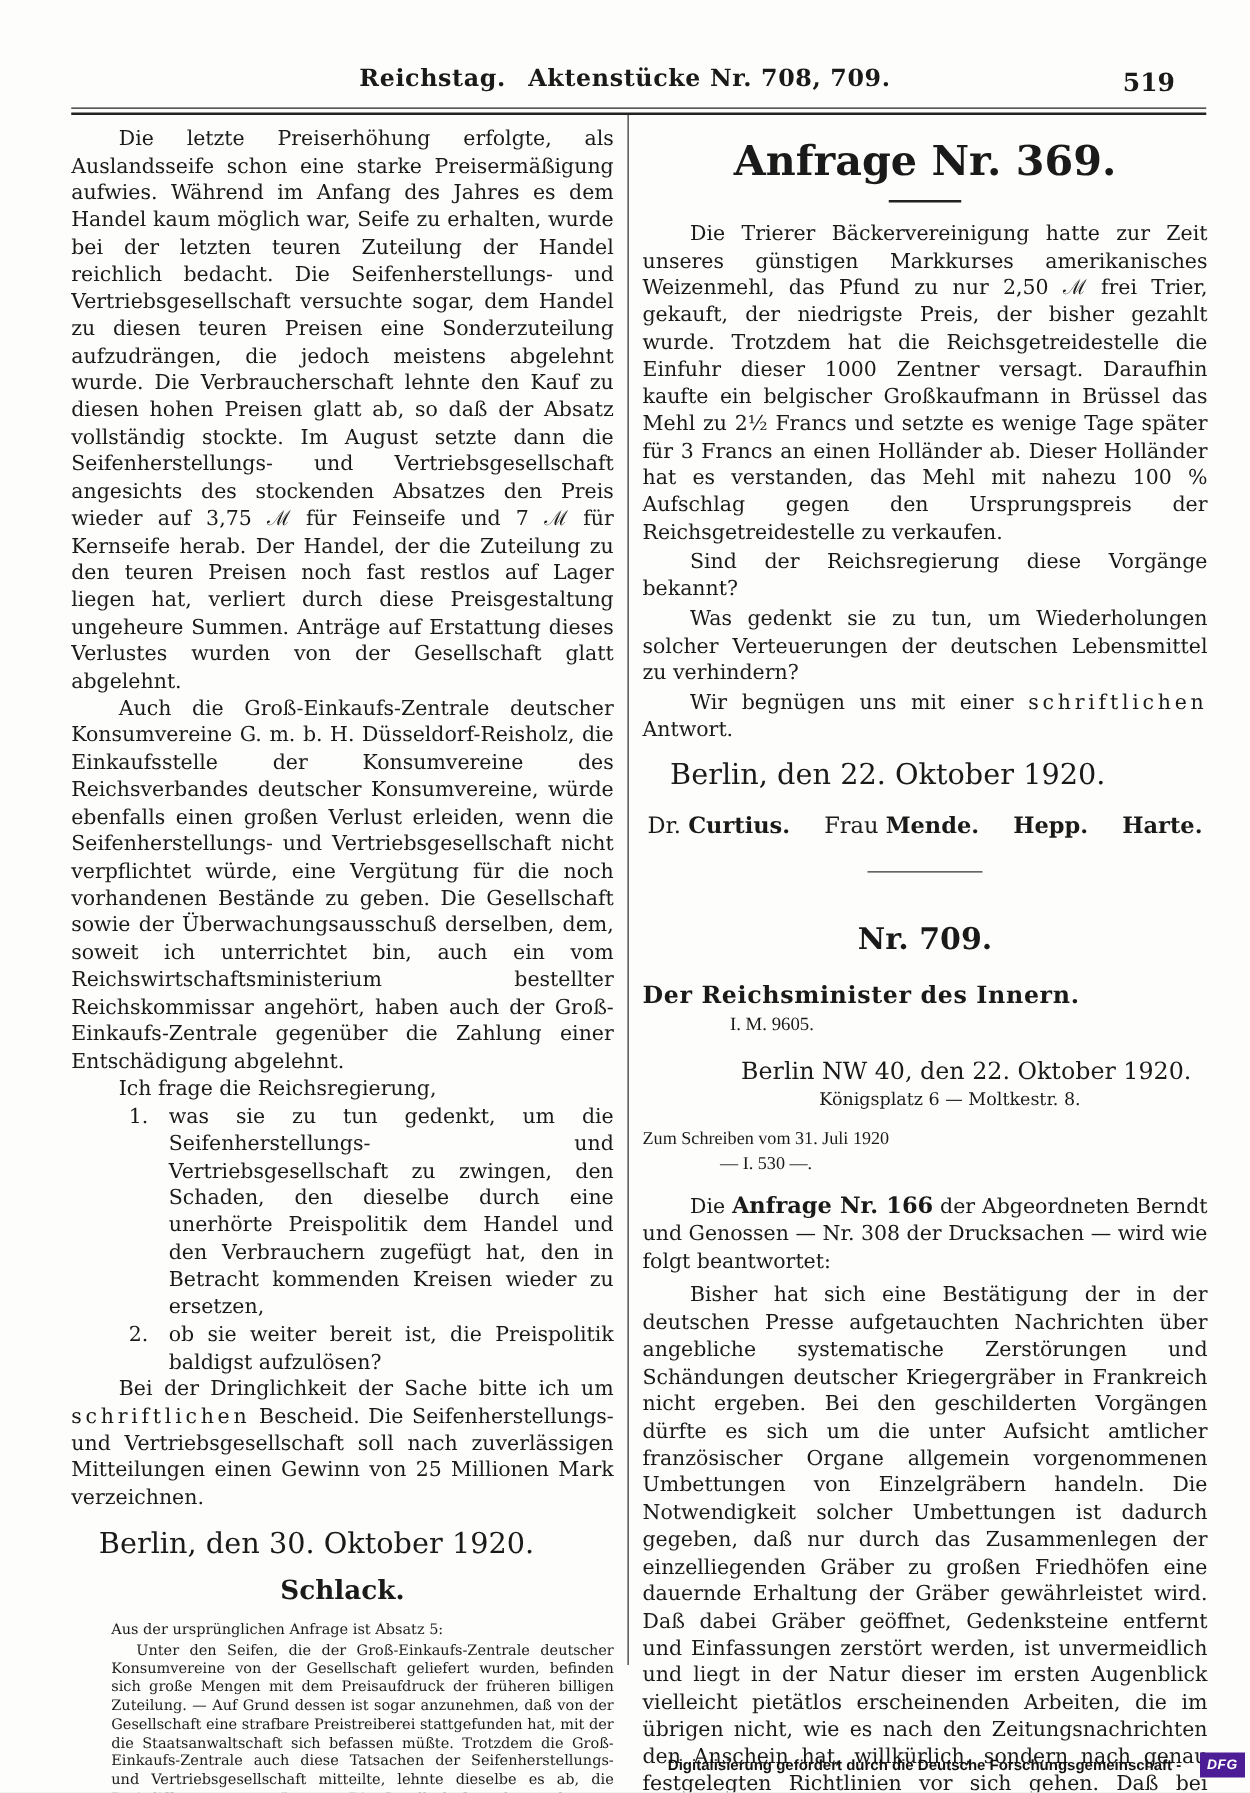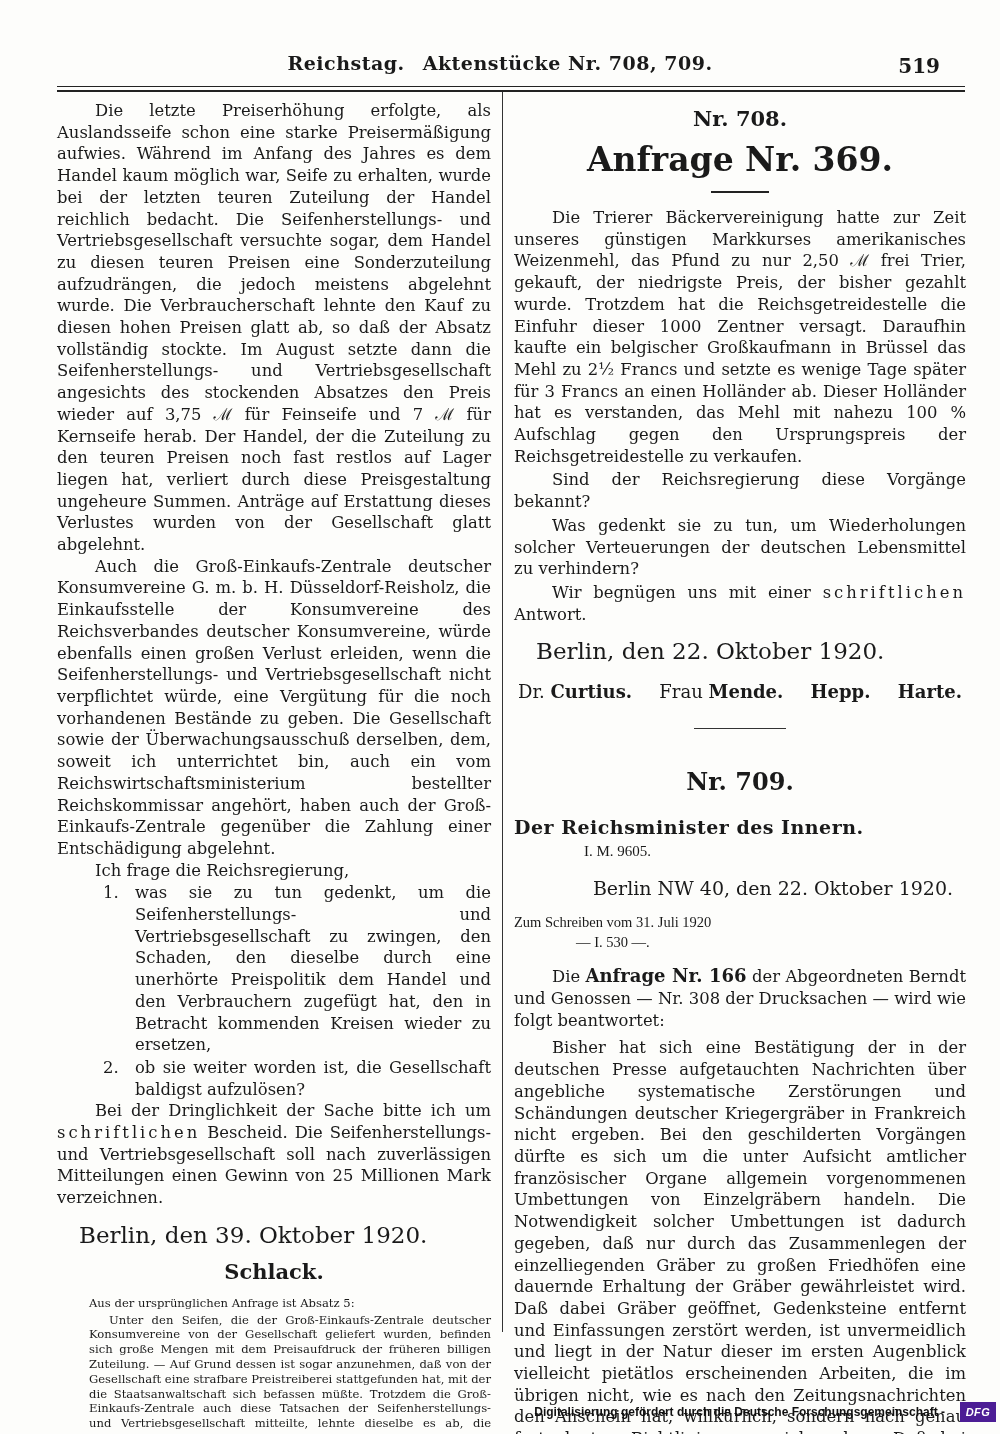--- a/index.html
+++ b/index.html
@@ -78,38 +78,37 @@
   <div class="col col-left">
     <p class="main ind">Die letzte Preiserhöhung erfolgte, als Auslandsseife schon eine starke Preisermäßigung aufwies. Während im Anfang des Jahres es dem Handel kaum möglich war, Seife zu erhalten, wurde bei der letzten teuren Zuteilung der Handel reichlich bedacht. Die Seifenherstellungs- und Vertriebsgesellschaft versuchte sogar, dem Handel zu diesen teuren Preisen eine Sonderzuteilung aufzudrängen, die jedoch meistens abgelehnt wurde. Die Verbraucherschaft lehnte den Kauf zu diesen hohen Preisen glatt ab, so daß der Absatz vollständig stockte. Im August setzte dann die Seifenherstellungs- und Vertriebsgesellschaft angesichts des stockenden Absatzes den Preis wieder auf 3,75 ℳ für Feinseife und 7 ℳ für Kernseife herab. Der Handel, der die Zuteilung zu den teuren Preisen noch fast restlos auf Lager liegen hat, verliert durch diese Preisgestaltung ungeheure Summen. Anträge auf Erstattung dieses Verlustes wurden von der Gesellschaft glatt abgelehnt.</p>
     <p class="main ind">Auch die Groß-Einkaufs-Zentrale deutscher Konsumvereine G. m. b. H. Düsseldorf-Reisholz, die Einkaufsstelle der Konsumvereine des Reichsverbandes deutscher Konsumvereine, würde ebenfalls einen großen Verlust erleiden, wenn die Seifenherstellungs- und Vertriebsgesellschaft nicht verpflichtet würde, eine Vergütung für die noch vorhandenen Bestände zu geben. Die Gesellschaft sowie der Überwachungsausschuß derselben, dem, soweit ich unterrichtet bin, auch ein vom Reichswirtschaftsministerium bestellter Reichskommissar angehört, haben auch der Groß-Einkaufs-Zentrale gegenüber die Zahlung einer Entschädigung abgelehnt.</p>
     <p class="main ind">Ich frage die Reichsregierung,</p>
     <div class="main listitem">
       <span class="num">1.</span>
       <span>was sie zu tun gedenkt, um die Seifenherstellungs- und Vertriebsgesellschaft zu zwingen, den Schaden, den dieselbe durch eine unerhörte Preispolitik dem Handel und den Verbrauchern zugefügt hat, den in Betracht kommenden Kreisen wieder zu ersetzen,</span>
     </div>
     <div class="main listitem">
       <span class="num">2.</span>
-      <span>ob sie weiter worden ist, die Gesellschaft baldigst aufzulösen?</span>
+      <span>ob sie weiter bereit ist, die Preispolitik baldigst aufzulösen?</span>
     </div>
     <p class="main ind">
       <span>Bei der Dringlichkeit der Sache bitte ich um </span><span class="spaced">schriftlichen</span><span> Bescheid. Die Seifenherstellungs- und Vertriebsgesellschaft soll nach zuverlässigen Mitteilungen einen Gewinn von 25 Millionen Mark verzeichnen.</span>
     </p>
-    <p class="dateline">Berlin, den 39. Oktober 1920.</p>
+    <p class="dateline">Berlin, den 30. Oktober 1920.</p>
     <p class="sig-schlack">Schlack.</p>
 
     <div class="note">
       <p class="note-intro">Aus der ursprünglichen Anfrage ist Absatz 5:</p>
       <p class="note-block1">Unter den Seifen, die der Groß-Einkaufs-Zentrale deutscher Konsumvereine von der Gesellschaft geliefert wurden, befinden sich große Mengen mit dem Preisaufdruck der früheren billigen Zuteilung. — Auf Grund dessen ist sogar anzunehmen, daß von der Gesellschaft eine strafbare Preistreiberei stattgefunden hat, mit der die Staatsanwaltschaft sich befassen müßte. Trotzdem die Groß-Einkaufs-Zentrale auch diese Tatsachen der Seifenherstellungs- und Vertriebsgesellschaft mitteilte, lehnte dieselbe es ab, die Preisdifferenz zu vergüten. — Die Gesellschaft verlangt also von den Konsumvereinen, daß dieselben Seife mit dem Aufdruck von 4 ℳ mit 5 ℳ an die Verbraucher verkaufen sollen. Die Konsumvereine lehnen eine solche Zumutung mit Recht ab.</p>
 
     </div>
 
   </div>
 
   <div class="col col-right">
-    <p class="kicker708">Nr. 708.</p>
     <p class="title708">Anfrage Nr. 369.</p>
     <div class="title-rule"></div>
     <p class="main ind">Die Trierer Bäckervereinigung hatte zur Zeit unseres günstigen Markkurses amerikanisches Weizenmehl, das Pfund zu nur 2,50 ℳ frei Trier, gekauft, der niedrigste Preis, der bisher gezahlt wurde. Trotzdem hat die Reichsgetreidestelle die Einfuhr dieser 1000 Zentner versagt. Daraufhin kaufte ein belgischer Großkaufmann in Brüssel das Mehl zu 2½ Francs und setzte es wenige Tage später für 3 Francs an einen Holländer ab. Dieser Holländer hat es verstanden, das Mehl mit nahezu 100 % Aufschlag gegen den Ursprungspreis der Reichsgetreidestelle zu verkaufen.</p>
     <p class="main ind q">Sind der Reichsregierung diese Vorgänge bekannt?</p>
     <p class="main ind q">Was gedenkt sie zu tun, um Wiederholungen solcher Verteuerungen der deutschen Lebensmittel zu verhindern?</p>
     <p class="main ind q">
       <span>Wir begnügen uns mit einer </span><span class="spaced">schriftlichen</span><span> Antwort.</span>
     </p>
     <p class="dateline">Berlin, den 22. Oktober 1920.</p>
     <div class="sigrow">
@@ -118,20 +117,21 @@
       <span><b>Hepp.</b></span>
       <span><b>Harte.</b></span>
     </div>
 
     <div class="section-rule"></div>
 
     <p class="kicker709">Nr. 709.</p>
     <p class="minister">Der Reichsminister des Innern.</p>
     <p class="refnum">I. M. 9605.</p>
     <p class="dateline709">Berlin NW 40, den 22. Oktober 1920.</p>
+    <p class="address">Königsplatz 6 — Moltkestr. 8.</p>
     <p class="re1">Zum Schreiben vom 31. Juli 1920</p>
     <p class="re2">— I. 530 —.</p>
     <p class="main ind intro709">
       <span>Die </span><span class="bold">Anfrage Nr. 166</span><span> der Abgeordneten Berndt und Genossen — Nr. 308 der Drucksachen — wird wie folgt beantwortet:</span>
     </p>
     <p class="main ind body709">Bisher hat sich eine Bestätigung der in der deutschen Presse aufgetauchten Nachrichten über angebliche systematische Zerstörungen und Schändungen deutscher Kriegergräber in Frankreich nicht ergeben. Bei den geschilderten Vorgängen dürfte es sich um die unter Aufsicht amtlicher französischer Organe allgemein vorgenommenen Umbettungen von Einzelgräbern handeln. Die Notwendigkeit solcher Umbettungen ist dadurch gegeben, daß nur durch das Zusammenlegen der einzelliegenden Gräber zu großen Friedhöfen eine dauernde Erhaltung der Gräber gewährleistet wird. Daß dabei Gräber geöffnet, Gedenksteine entfernt und Einfassungen zerstört werden, ist unvermeidlich und liegt in der Natur dieser im ersten Augenblick vielleicht pietätlos erscheinenden Arbeiten, die im übrigen nicht, wie es nach den Zeitungsnachrichten den Anschein hat, willkürlich, sondern nach genau festgelegten Richtlinien vor sich gehen. Daß bei diesen Umbettungen zuweilen Roheiten vorkommen, ist bei der haßerfüllten Stimmung eines großen Teiles der französischen Bevölkerung, zumal in den Kampfgebieten, leider keineswegs ausgeschlossen. Wie jedoch von der hiesigen französischen Mission bereits wiederholt versichert worden ist, wird seitens der französischen Behörden mit allem Ernst auf eine würdige Art der schwierigen Umbettungen hingewirkt. Ebenso stellen einem Berichte der deutschen Botschaft in Paris zufolge die französische Kriegergräberkommission und der Refe-</p>
   </div>
 
   <div class="footer">
     <span class="credit">Digitalisierung gefördert durch die Deutsche Forschungsgemeinschaft -</span>

